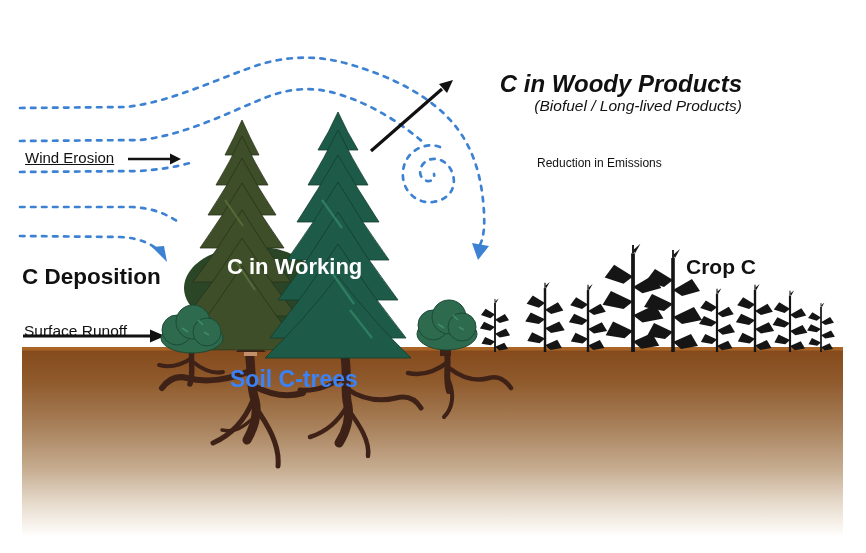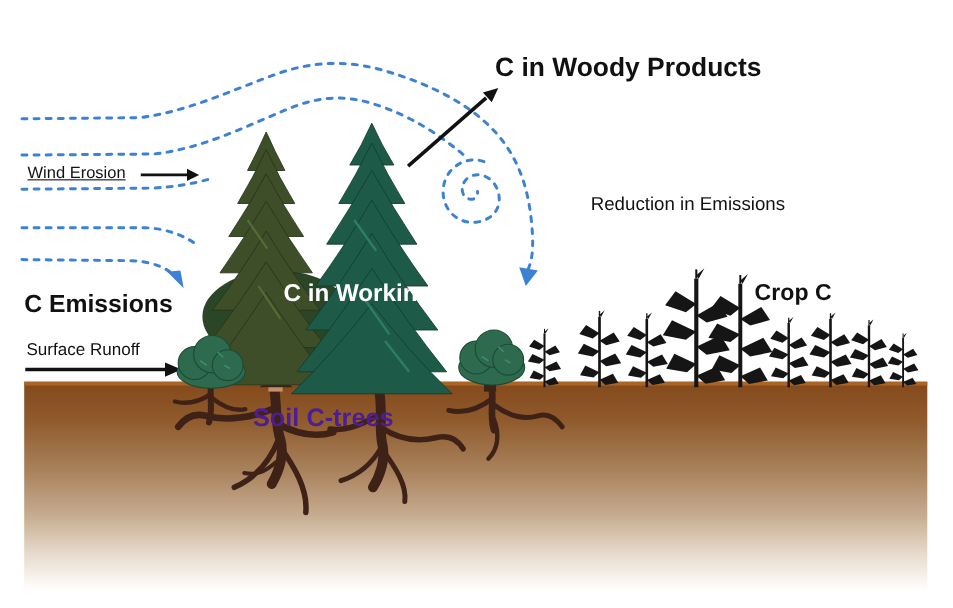--- a/index.html
+++ b/index.html
@@ -6,33 +6,33 @@
   .canvas{
     position:relative;
     width:866px;height:553px;
     background:#ffffff;
     overflow:hidden;
     font-family:"Liberation Sans", sans-serif;
   }
   .art{position:absolute;left:0;top:0;}
   .lbl{position:absolute;white-space:nowrap;color:#111;}
   .lbl.bold{font-weight:bold;}
-  .lbl.white{color:#4c1d95;}
+  .lbl.white{color:#3b82f6;}
   #lbl-wind-erosion{left:25px;top:149px;font-size:15px;text-decoration:underline;}
-  #woody-block{left:450px;top:49px;width:292px;text-align:left;}
+  #woody-block{left:450px;top:71px;width:292px;text-align:right;font-style:italic;}
   #lbl-woody-title{font-size:24px;font-weight:bold;line-height:26px;}
   #lbl-woody-sub{font-size:15.5px;line-height:18px;}
-  #lbl-reduction{left:537px;top:176px;font-size:17px;}
+  #lbl-reduction{left:537px;top:156px;font-size:12px;}
   #lbl-deposition{left:22px;top:264px;font-size:22.5px;}
-  #biomass-block{left:213px;top:255px;width:180px;text-align:right;
+  #biomass-block{left:227px;top:255px;width:180px;text-align:left;
     font-size:22px;font-weight:bold;line-height:24px;color:#fff;}
   #lbl-soil-trees{left:230px;top:366px;font-size:23px;}
   #lbl-soil-crops{left:584px;top:366px;font-size:23px;}
   #lbl-crop-c{left:686px;top:255px;font-size:21px;}
-  #lbl-runoff{left:24px;top:310px;font-size:15.5px;}
+  #lbl-runoff{left:24px;top:322px;font-size:15.5px;}
 </style>
 </head>
 <body>
 
 <div class="canvas">
 
   <svg class="art" width="866" height="553" viewBox="0 0 866 553">
     <defs>
       <linearGradient id="soilGrad" x1="0" y1="0" x2="0" y2="1">
         <stop offset="0" stop-color="#84491b"></stop>
@@ -170,25 +170,26 @@
       <use href="#corn" transform="translate(755,352) scale(0.66)"></use>
       <use href="#corn" transform="translate(790,352) scale(0.60)"></use>
       <use href="#corn" transform="translate(821,352) scale(0.48)"></use>
     </g>
   </svg>
 
   <div class="lbl" id="lbl-wind-erosion">Wind Erosion</div>
 
   <div class="lbl" id="woody-block">
     <div id="lbl-woody-title">C in Woody Products</div>
+    <div id="lbl-woody-sub">(Biofuel / Long-lived Products)</div>
   </div>
 
   <div class="lbl" id="lbl-reduction">Reduction in Emissions</div>
 
-  <div class="lbl bold" id="lbl-deposition">C Emissions</div>
+  <div class="lbl bold" id="lbl-deposition">C Deposition</div>
 
   <div class="lbl" id="lbl-runoff">Surface Runoff</div>
 
   <div class="lbl" id="biomass-block">
     <div>C in Working</div>
   </div>
 
   <div class="lbl bold white" id="lbl-soil-trees">Soil C-trees</div>
 
 

